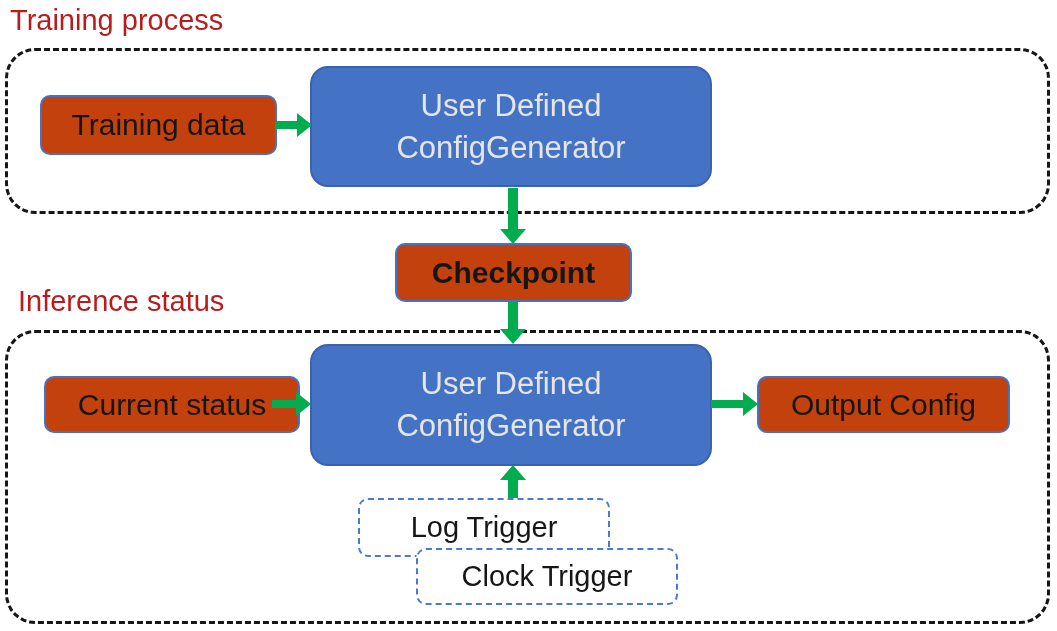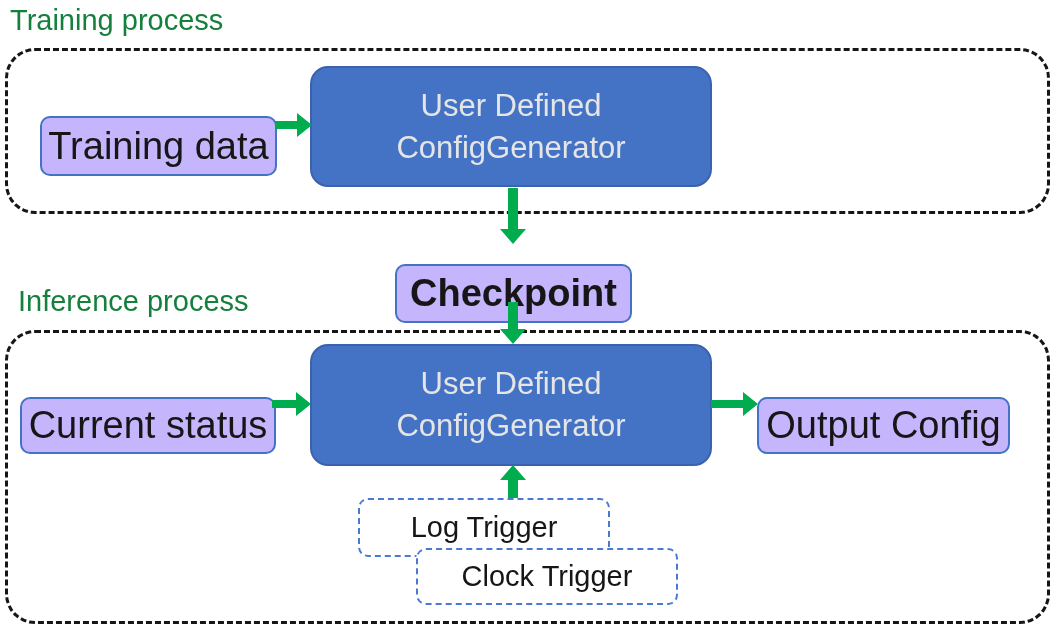--- a/index.html
+++ b/index.html
@@ -10,47 +10,46 @@
     position: relative;
     width: 1057px;
     height: 631px;
     background: #ffffff;
     overflow: hidden;
   }
 
   .section-label {
     position: absolute;
     font-size: 29px;
-    color: #15803d;
+    color: #b91c1c;
     white-space: nowrap;
   }
 
   .dashed-container {
     position: absolute;
     border: 3px dashed #161616;
     border-radius: 30px;
     background: transparent;
   }
 
   .node {
     position: absolute;
     display: flex;
     align-items: center;
     justify-content: center;
     text-align: center;
     white-space: nowrap;
   }
 
   .white-node {
-    background: #c4b5fd;
+    background: #c2410c;
     border: 2px solid #4472c4;
     border-radius: 10px;
-    font-size: 38px;
+    font-size: 30px;
     color: #161616;
-    margin-top: 21px;
   }
 
   .blue-node {
     background: #4472c4;
     border: 2.5px solid #3a62ae;
     border-radius: 18px;
     color: #e5e5e5;
     font-size: 31px;
     line-height: 1.35;
     flex-direction: column;
@@ -71,21 +70,21 @@
   
   #label-training   { left: 10px;  top: 4px; }
   #container-training { left: 5px; top: 48px; width: 1045px; height: 166px; }
   #node-training-data { left: 40px;  top: 95px;  width: 237px; height: 60px; }
   #node-generator-training { left: 310px; top: 66px; width: 402px; height: 121px; }
 
   #node-checkpoint  { left: 395px; top: 243px; width: 237px; height: 59px; font-weight: bold; }
 
   #label-inference  { left: 18px;  top: 285px; }
   #container-inference { left: 5px; top: 330px; width: 1045px; height: 294px; }
-  #node-current-status { left: 20px; top: 376px; width: 256px; height: 57px; }
+  #node-current-status { left: 44px; top: 376px; width: 256px; height: 57px; }
   #node-generator-inference { left: 310px; top: 344px; width: 402px; height: 122px; }
   #node-output-config { left: 757px; top: 376px; width: 253px; height: 57px; }
   #node-log-trigger   { left: 358px; top: 498px; width: 252px; height: 59px; }
   #node-clock-trigger { left: 416px; top: 548px; width: 262px; height: 57px; }
 
   #arrow-1 { left: 275px; top: 112px; }
   #arrow-2 { left: 500px; top: 188px; }
   #arrow-3 { left: 500px; top: 302px; }
   #arrow-4 { left: 272px; top: 391px; }
   #arrow-5 { left: 711px; top: 391px; }
@@ -102,21 +101,21 @@
 
   <div class="node white-node" id="node-training-data">Training data</div>
 
   <div class="node blue-node" id="node-generator-training">
     <span>User Defined</span>
     <span>ConfigGenerator</span>
   </div>
 
   <div class="node white-node" id="node-checkpoint">Checkpoint</div>
 
-  <div class="section-label" id="label-inference">Inference process</div>
+  <div class="section-label" id="label-inference">Inference status</div>
 
   <div class="dashed-container" id="container-inference"></div>
 
   <div class="node white-node" id="node-current-status">Current status</div>
 
   <div class="node blue-node" id="node-generator-inference">
     <span>User Defined</span>
     <span>ConfigGenerator</span>
   </div>
 

